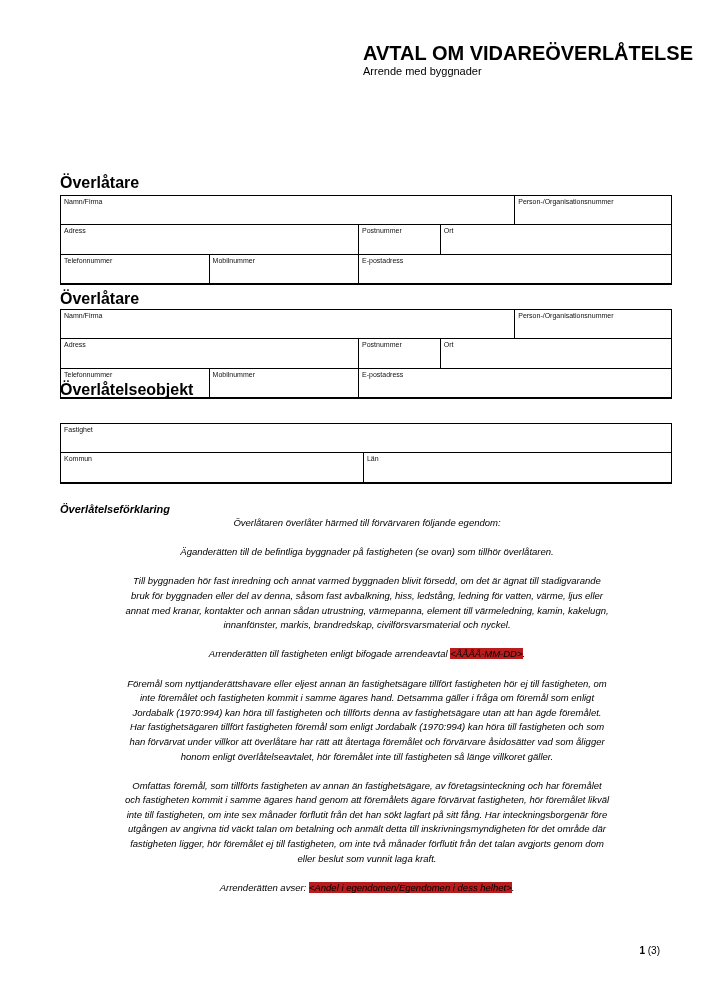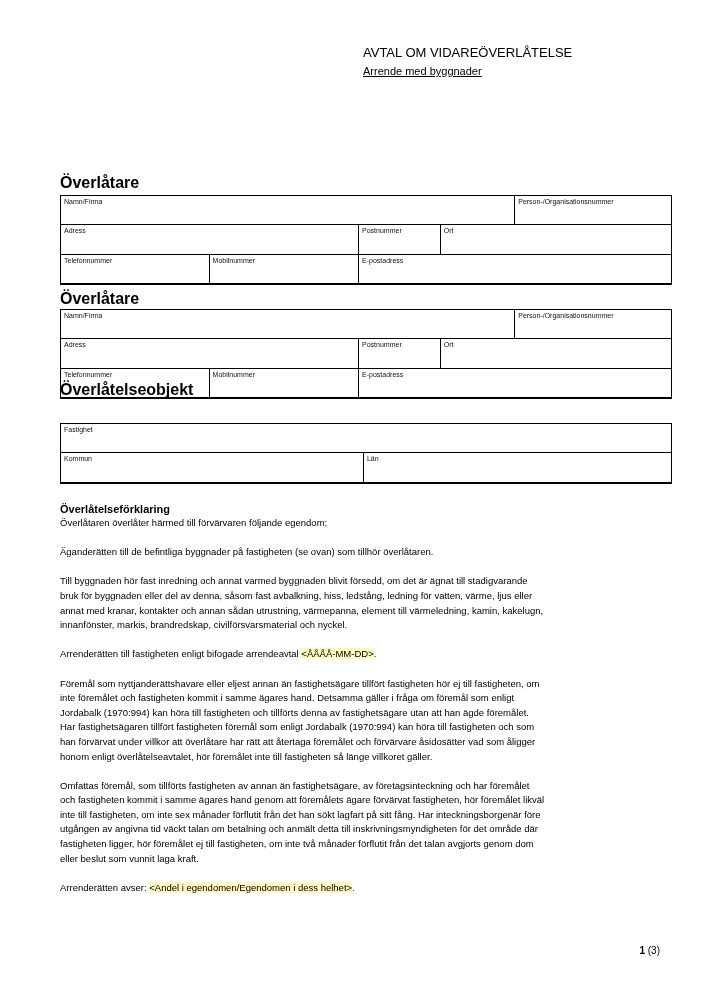--- a/index.html
+++ b/index.html
@@ -2,22 +2,22 @@
 <html lang="sv"><head>
 <meta charset="utf-8">
 <style>
   html,body{margin:0;padding:0;background:#fff;}
   .page{
     position:relative;width:707px;height:1000px;background:#ffffff;
     font-family:"Liberation Sans","DejaVu Sans",sans-serif;color:#000;overflow:hidden;
   }
   
   .doc-header{position:absolute;left:363px;top:44px;}
-  .doc-title{font-size:13px;font-weight:normal;line-height:18px;white-space:nowrap;}
-  .doc-subtitle{font-size:11px;line-height:14px;margin-top:2px;text-decoration:underline;}
+  .doc-title{font-size:20px;font-weight:bold;line-height:18px;white-space:nowrap;}
+  .doc-subtitle{font-size:11px;line-height:14px;margin-top:2px;}
   
   .section-heading{position:absolute;left:60px;font-size:16px;font-weight:bold;line-height:13px;}
   .h-transferor{top:176px;}
   .h-acquirer{top:292px;}
   .h-object{top:383px;}
   
   .ftable{
     position:absolute;left:60px;width:612px;box-sizing:border-box;
     border:1px solid #000;border-bottom-width:2px;
     display:flex;flex-direction:column;background:#fff;
@@ -33,24 +33,24 @@
   }
   .fcell + .fcell{border-left:1px solid #000;}
   .flabel{font-size:7px;line-height:8px;color:#111;display:block;white-space:nowrap;}
   
   .w-name{flex:0 0 74.3%;}    .w-org{flex:1 1 auto;}
   .w-addr{flex:0 0 48.7%;}    .w-post{flex:0 0 13.4%;} .w-city{flex:1 1 auto;}
   .w-tel{flex:0 0 24.2%;}     .w-mob{flex:0 0 24.5%;}  .w-mail{flex:1 1 auto;}
   .w-full{flex:1 1 100%;}
   .w-kommun{flex:0 0 49.5%;}  .w-lan{flex:1 1 auto;}
   
-  .decl{position:absolute;left:60px;top:503px;width:614px;font-size:9.5px;line-height:14.6px;}
+  .decl{position:absolute;left:60px;top:503px;width:614px;font-size:9.5px;line-height:14.6px;font-style:italic;}
   .decl-heading{font-size:11px;font-weight:bold;line-height:13px;margin:0;}
-  .decl p{margin:0 0 14.6px;white-space:pre-line;}
-  .hl{background:#fef9c3;}
+  .decl p{margin:0 0 14.6px;white-space:pre-line;text-align:center;}
+  .hl{background:#b91c1c;}
   
   .page-num{position:absolute;top:945px;right:47px;font-size:10px;line-height:12px;white-space:nowrap;margin-left:38px;}
   .pn-bold{font-weight:bold;}
 </style>
 </head>
 <body>
 
 <div class="page">
 
   <div class="doc-header">

